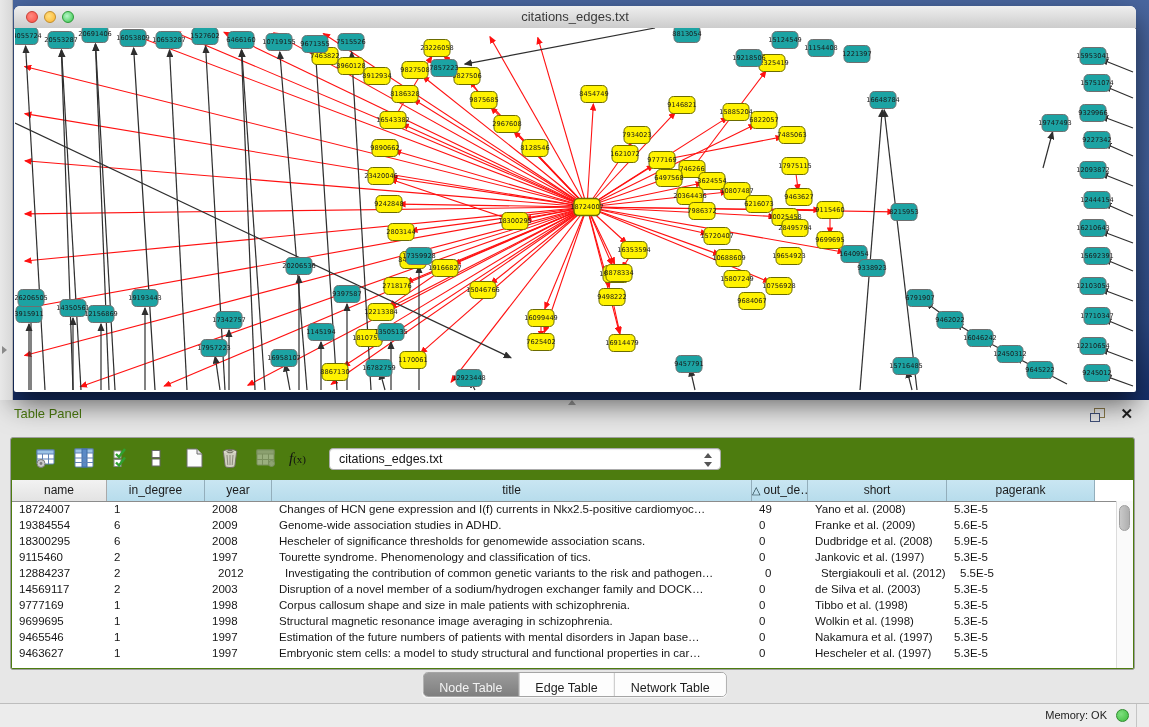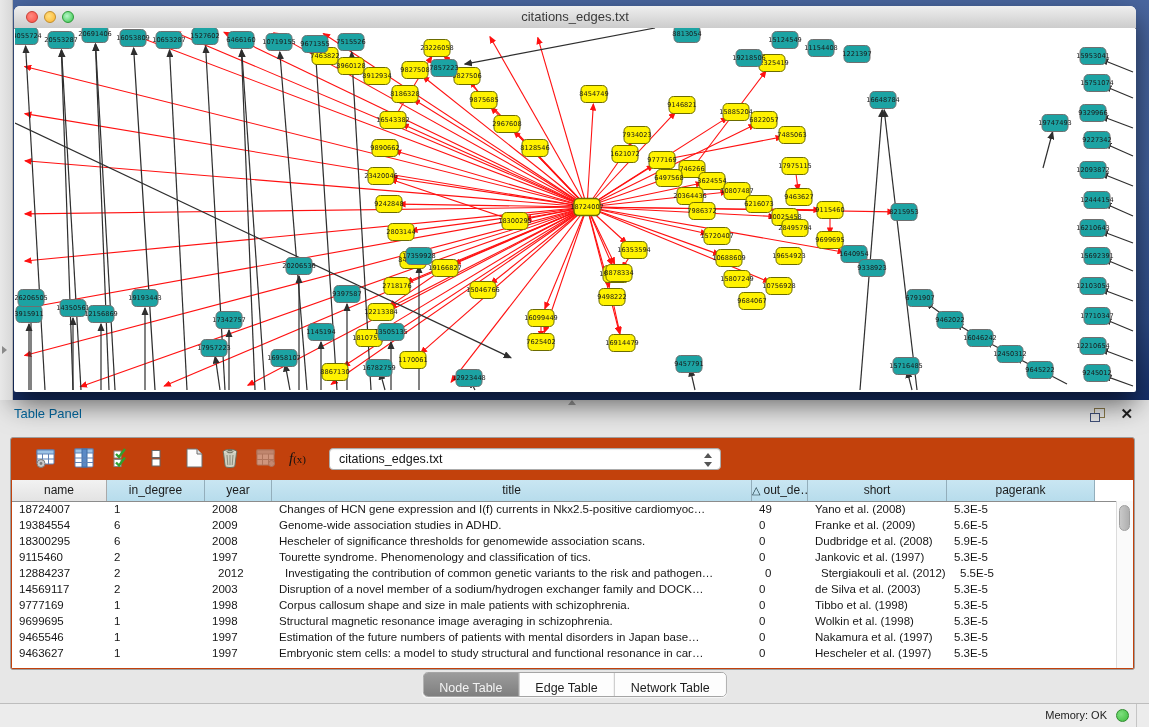--- a/index.html
+++ b/index.html
@@ -25,30 +25,30 @@
   .tl.red{left:12px;background:radial-gradient(circle at 4px 4px,#ff8a80,#FB4F44);border:1px solid #C83D33;box-sizing:border-box;}
   .tl.yellow{left:30px;background:radial-gradient(circle at 4px 4px,#ffe082,#FDB32E);border:1px solid #C28E2C;box-sizing:border-box;}
   .tl.green{left:48px;background:radial-gradient(circle at 4px 4px,#b9f6ca,#32C546);border:1px solid #2B9A38;box-sizing:border-box;}
   .wtitle{position:absolute;left:0;right:0;top:3px;text-align:center;
     font-size:13px;color:#3A3A3A;}
   .canvas{position:absolute;left:1px;top:22px;width:1120px;height:363px;background:#fff;overflow:hidden;}
   .canvas svg{display:block;}
 
   
   .table-panel{position:absolute;left:0;top:400px;width:1149px;height:303px;background:#E7E7E7;}
-  .panel-title{position:absolute;left:14px;top:6px;font-size:13px;color:#0369a1;}
+  .panel-title{position:absolute;left:14px;top:6px;font-size:13px;color:#4d7c0f;}
   .panel-collapse{position:absolute;left:568px;top:0px;width:0;height:0;
     border-left:4px solid transparent;border-right:4px solid transparent;border-bottom:5px solid #9A9A9A;}
   .float-btn{position:absolute;right:44px;top:8px;width:15px;height:14px;cursor:pointer;}
   .float-btn .sq1{position:absolute;left:4px;top:0;width:9px;height:8px;border:1.5px solid #8a7a4a;background:transparent;}
   .float-btn .sq2{position:absolute;left:0px;top:5px;width:8px;height:7px;border:1.5px solid #40507a;background:#E7E7E7;}
   .close-btn{position:absolute;right:16px;top:6px;font-size:15px;font-weight:bold;color:#1d1d1d;cursor:pointer;line-height:15px;}
 
   .tcontainer{position:absolute;left:10px;top:37px;width:1125px;height:233px;
-    border:1px solid #9E9E9E;border-radius:3px;background:#c2410c;box-sizing:border-box;}
+    border:1px solid #9E9E9E;border-radius:3px;background:#4d7c0f;box-sizing:border-box;}
   .toolbar{position:absolute;left:0;top:0;right:0;height:42px;}
   .tbtn{position:absolute;top:9px;width:24px;height:24px;cursor:pointer;}
   .combo{position:absolute;left:272px;top:10px;width:392px;height:22px;background:#fff;
     border:1px solid #ABABAB;border-radius:4px;box-sizing:border-box;cursor:pointer;
     box-shadow:inset 0 1px 1px rgba(0,0,0,.08);}
   .combo .val{position:absolute;left:9px;top:3px;font-size:12.5px;color:#111;}
   .combo .steppers{position:absolute;right:8px;top:3px;width:9px;height:16px;}
   .combo .steppers .up{position:absolute;left:1px;top:1px;width:0;height:0;
      border-left:4px solid transparent;border-right:4px solid transparent;border-bottom:5px solid #555;}
   .combo .steppers .dn{position:absolute;left:1px;bottom:1px;width:0;height:0;
@@ -884,21 +884,21 @@
               <div class="td" style="width: 67px;">1997</div>
               <div class="td" style="width: 480px;">Estimation of the future numbers of patients with mental disorders in Japan base…</div>
               <div class="td" style="width: 56px;">0</div>
               <div class="td" style="width: 139px;">Nakamura et al. (1997)</div>
               <div class="td" style="width: 148px;">5.3E-5</div>
             </div>
             <div class="tr">
               <div class="td" style="width: 95px;">9463627</div>
               <div class="td" style="width: 98px;">1</div>
               <div class="td" style="width: 67px;">1997</div>
-              <div class="td" style="width: 480px;">Embryonic stem cells: a model to study structural and functional resonance in car…</div>
+              <div class="td" style="width: 480px;">Embryonic stem cells: a model to study structural and functional properties in car…</div>
               <div class="td" style="width: 56px;">0</div>
               <div class="td" style="width: 139px;">Hescheler et al. (1997)</div>
               <div class="td" style="width: 148px;">5.3E-5</div>
             </div>
           </div>
         <div class="vsb">
             <div class="thumb"></div>
           </div>
       </div>
     </div>

